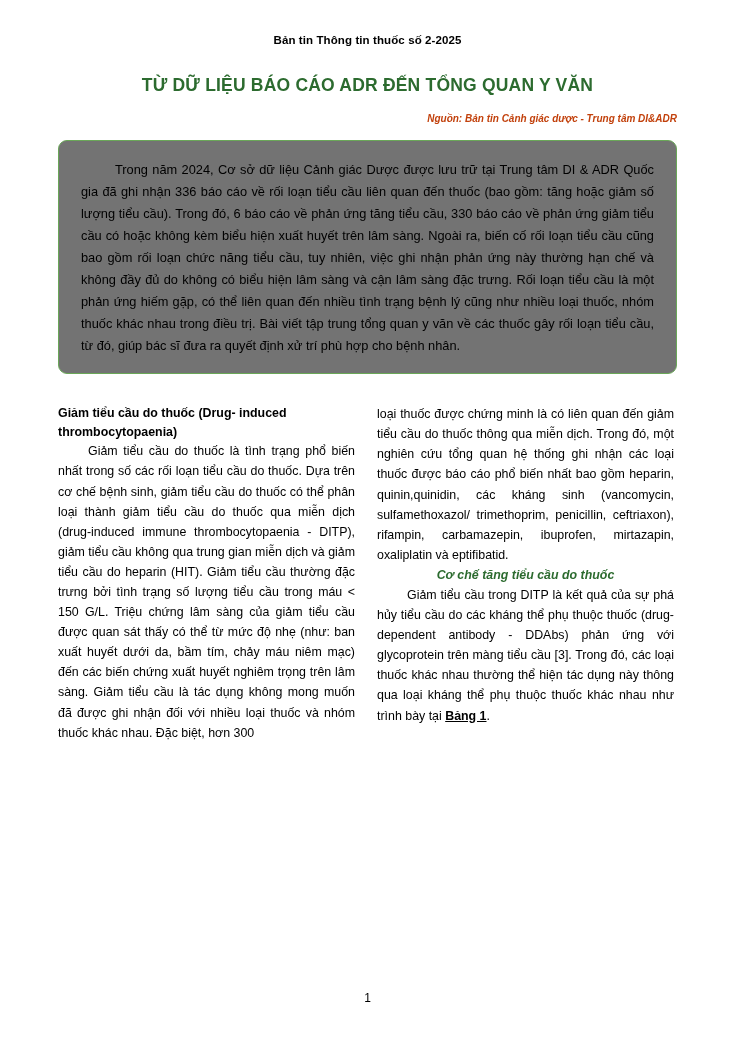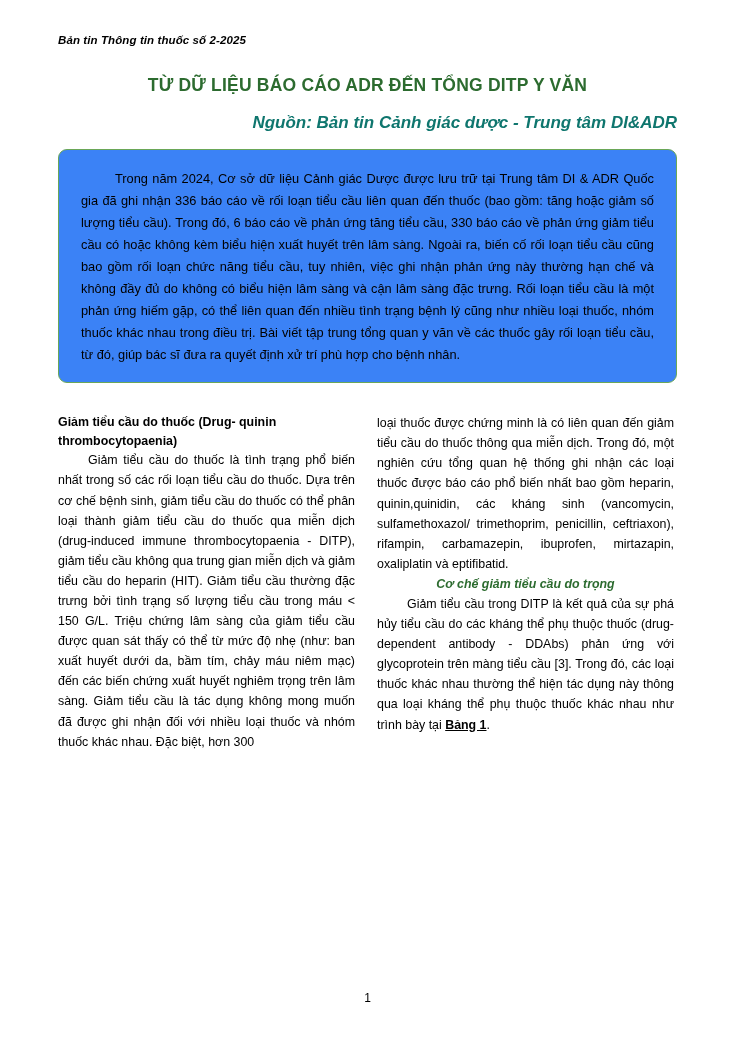--- a/index.html
+++ b/index.html
@@ -16,22 +16,21 @@
     overflow: hidden;
   }
   .page {
     width: 735px;
     height: 1053px;
     box-sizing: border-box;
     padding: 34px 58px 20px 58px;
     position: relative;
   }
   .running-head {
-    text-align: left;
-    font-style: italic;
+    text-align: center;
     font-weight: bold;
     font-size: 11.5px;
     color: #000;
     letter-spacing: 0.1px;
     margin-bottom: 26px;
   }
   .doc-title {
     text-align: center;
     font-weight: bold;
     font-size: 17.5px;
@@ -41,26 +40,26 @@
     padding: 0 4px;
   }
   .doc-title .line2 {
     display: block;
   }
   .source-line {
     margin-top: 14px;
     text-align: right;
     font-style: italic;
     font-weight: bold;
-    font-size: 17px;
-    color: #0f766e;
+    font-size: 10px;
+    color: #c2410c;
   }
   .callout {
     margin-top: 16px;
-    background: #3b82f6;
+    background: #737373;
     border: 1px solid #6aa758;
     border-radius: 9px;
     padding: 18px 22px 16px 22px;
     font-size: 12.8px;
     line-height: 1.72;
     text-align: justify;
     color: #000;
   }
   .callout p {
     margin: 0;
@@ -111,39 +110,39 @@
   }
 </style>
 </head>
 <body>
 
 <div class="page">
 
   <div class="running-head">Bản tin Thông tin thuốc số 2-2025</div>
 
   <div class="doc-title">
-    <span class="line2">TỪ DỮ LIỆU BÁO CÁO ADR ĐẾN TỔNG DITP Y VĂN</span>
+    <span class="line2">TỪ DỮ LIỆU BÁO CÁO ADR ĐẾN TỔNG QUAN Y VĂN</span>
   </div>
 
   <div class="source-line">Nguồn: Bản tin Cảnh giác dược - Trung tâm DI&amp;ADR</div>
 
   <div class="callout">
     <p>Trong năm 2024, Cơ sở dữ liệu Cảnh giác Dược được lưu trữ tại Trung tâm DI &amp; ADR Quốc gia đã ghi nhận 336 báo cáo về rối loạn tiểu cầu liên quan đến thuốc (bao gồm: tăng hoặc giảm số lượng tiểu cầu). Trong đó, 6 báo cáo về phản ứng tăng tiểu cầu, 330 báo cáo về phản ứng giảm tiểu cầu có hoặc không kèm biểu hiện xuất huyết trên lâm sàng. Ngoài ra, biến cố rối loạn tiểu cầu cũng bao gồm rối loạn chức năng tiểu cầu, tuy nhiên, việc ghi nhận phản ứng này thường hạn chế và không đầy đủ do không có biểu hiện lâm sàng và cận lâm sàng đặc trưng. Rối loạn tiểu cầu là một phản ứng hiếm gặp, có thể liên quan đến nhiều tình trạng bệnh lý cũng như nhiều loại thuốc, nhóm thuốc khác nhau trong điều trị. Bài viết tập trung tổng quan y văn về các thuốc gây rối loạn tiểu cầu, từ đó, giúp bác sĩ đưa ra quyết định xử trí phù hợp cho bệnh nhân.</p>
   </div>
 
   <div class="columns">
 
     <div class="col">
-      <p class="sec-head">Giảm tiểu cầu do thuốc (Drug- quinin thrombocytopaenia)</p>
+      <p class="sec-head">Giảm tiểu cầu do thuốc (Drug- induced thrombocytopaenia)</p>
       <p class="indent">Giảm tiểu cầu do thuốc là tình trạng phổ biến nhất trong số các rối loạn  tiểu cầu do thuốc. Dựa trên cơ chế bệnh sinh, giảm tiểu cầu do thuốc có thể phân loại thành giảm tiểu cầu do thuốc qua miễn dịch (drug-induced immune thrombocytopaenia - DITP), giảm tiểu cầu không qua trung gian miễn dịch và giảm tiểu cầu do heparin (HIT). Giảm tiểu cầu thường đặc trưng bởi tình trạng số lượng tiểu cầu trong máu &lt; 150 G/L. Triệu chứng lâm sàng của giảm tiểu cầu được quan sát thấy có thể từ mức độ nhẹ (như: ban xuất huyết dưới da, bầm tím, chảy máu niêm mạc) đến các biến chứng xuất huyết nghiêm trọng trên lâm sàng. Giảm tiểu cầu là tác dụng không mong muốn đã được ghi nhận đối với nhiều loại thuốc và nhóm thuốc khác nhau. Đặc biệt, hơn 300</p>
     </div>
 
     <div class="col">
       <p>loại thuốc được chứng minh là có liên quan đến giảm tiểu cầu do thuốc thông qua miễn dịch. Trong đó, một nghiên cứu tổng quan hệ thống ghi nhận các loại thuốc được báo cáo phổ biến nhất bao gồm heparin, quinin,quinidin, các kháng sinh (vancomycin, sulfamethoxazol/ trimethoprim, penicillin, ceftriaxon), rifampin, carbamazepin, ibuprofen, mirtazapin, oxaliplatin và eptifibatid.</p>
-      <p class="sub-head">Cơ chế giảm tiểu cầu do trọng</p>
+      <p class="sub-head">Cơ chế tăng tiểu cầu do thuốc</p>
       <p class="indent"><span>Giảm tiểu cầu trong DITP là kết quả của sự phá hủy tiểu cầu do các kháng thể phụ thuộc thuốc (drug-dependent antibody - DDAbs) phản ứng với glycoprotein trên màng tiểu cầu [3]. Trong đó, các loại thuốc khác nhau thường thể hiện tác dụng này thông qua loại kháng thể phụ thuộc thuốc khác nhau như trình bày tại </span><span class="bold-inline">Bảng 1</span><span>.</span></p>
     </div>
 
   </div>
 
   <div class="page-number">1</div>
 
 </div>
 
 </body></html>

